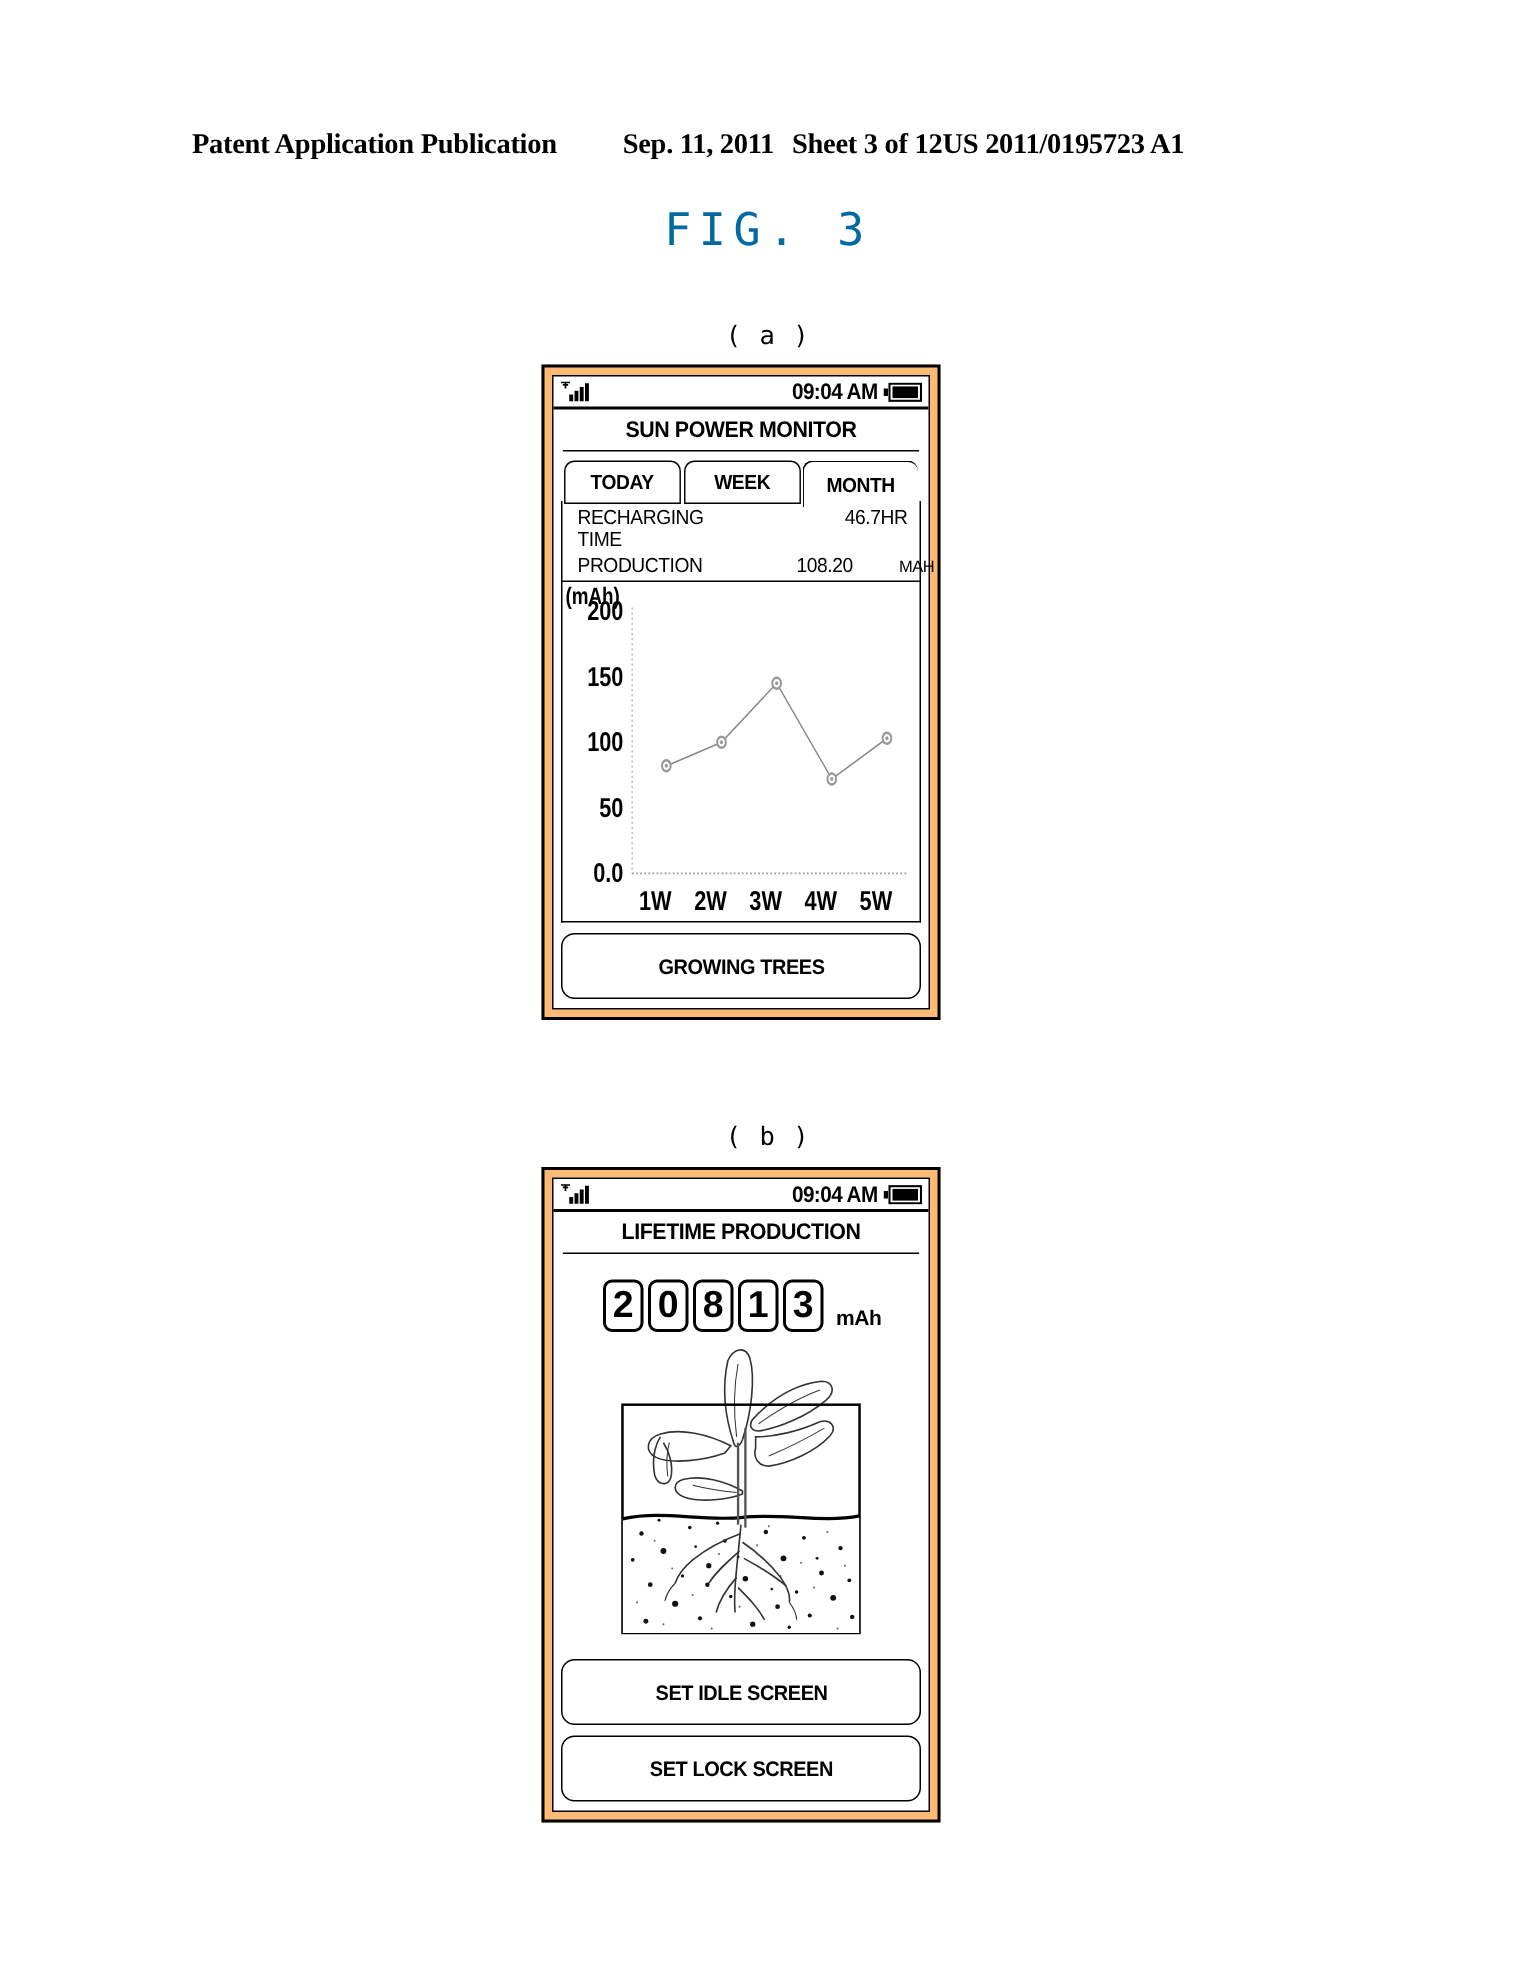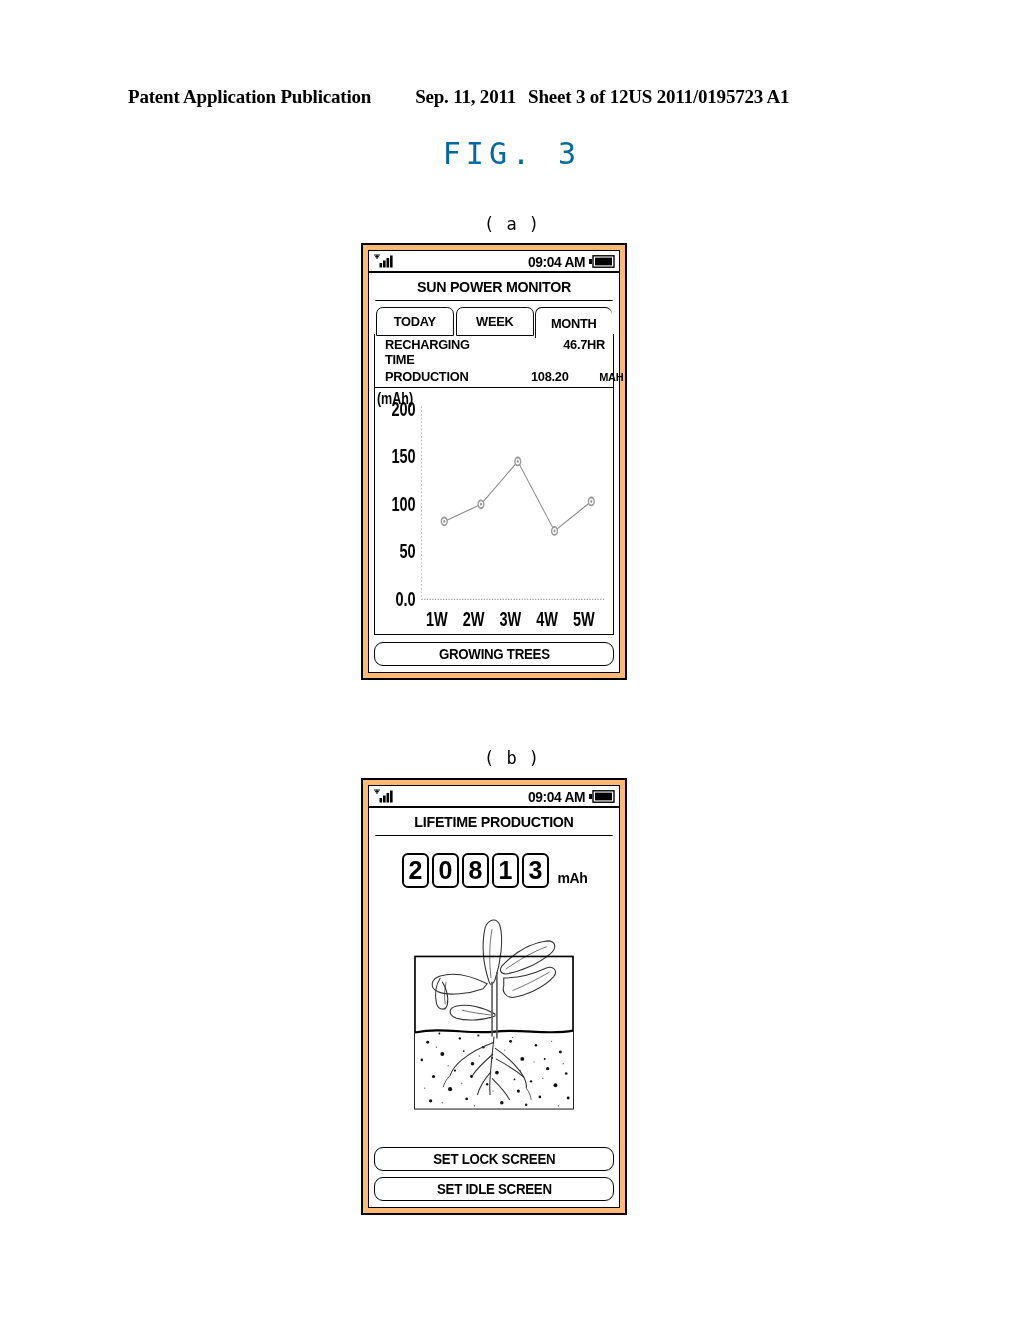--- a/index.html
+++ b/index.html
@@ -173,21 +173,21 @@
     box-sizing: border-box;
     flex: 0 0 auto;
     padding: 2px 0 2px 0;
     position: relative;
     z-index: 1;
   }
   .info-row {
     display: flex;
     align-items: baseline;
     padding: 1px 8px 1px 10px;
-    font-weight: bold;
+    font-weight: normal;
     font-size: 13.5px;
     letter-spacing: -0.3px;
     gap: 28px;
   }
   .info-label { transform: scaleX(0.95); transform-origin: left center; }
   .info-spacer { flex: 1 1 auto; }
   .info-value { transform: scaleX(0.95); transform-origin: right center; }
   .info-unit { font-size: 11px; margin-left: 3px; }
 
   
@@ -201,21 +201,21 @@
     position: relative;
     overflow: hidden;
     text-align: right;
   }
   .chart-svg { display: block; width: 100%; height: 100%; }
 
   
   .btn {
     border: 1.8px solid #000;
     border-radius: 9px;
-    height: 24px;
+    height: 44px;
     display: flex;
     align-items: center;
     justify-content: center;
     font-weight: bold;
     font-size: 14px;
     letter-spacing: -0.3px;
     box-sizing: border-box;
     background: #fff;
     flex: 0 0 auto;
   }
@@ -507,22 +507,22 @@
             <path d="M122,140 C114,147 106,154 101,162"></path>
             <path d="M125,145 C136,151 147,158 154,164"></path>
             <path d="M120,158 C113,166 108,174 106,182"></path>
             <path d="M121,165 C128,172 135,179 139,187"></path>
             <path d="M78,162 C74,166 72,170 71,174" stroke-width="0.8"></path>
             <path d="M156,175 C159,179 161,183 161,187" stroke-width="0.8"></path>
           </g>
         </svg>
       </div>
 
+      <div class="btn btn-idle">
+        <span>SET IDLE SCREEN</span>
+      </div>
       <div class="btn btn-lock">
         <span>SET LOCK SCREEN</span>
-      </div>
-      <div class="btn btn-idle">
-        <span>SET IDLE SCREEN</span>
       </div>
 
     </div>
   </div>
 </div>
 
 </body></html>

